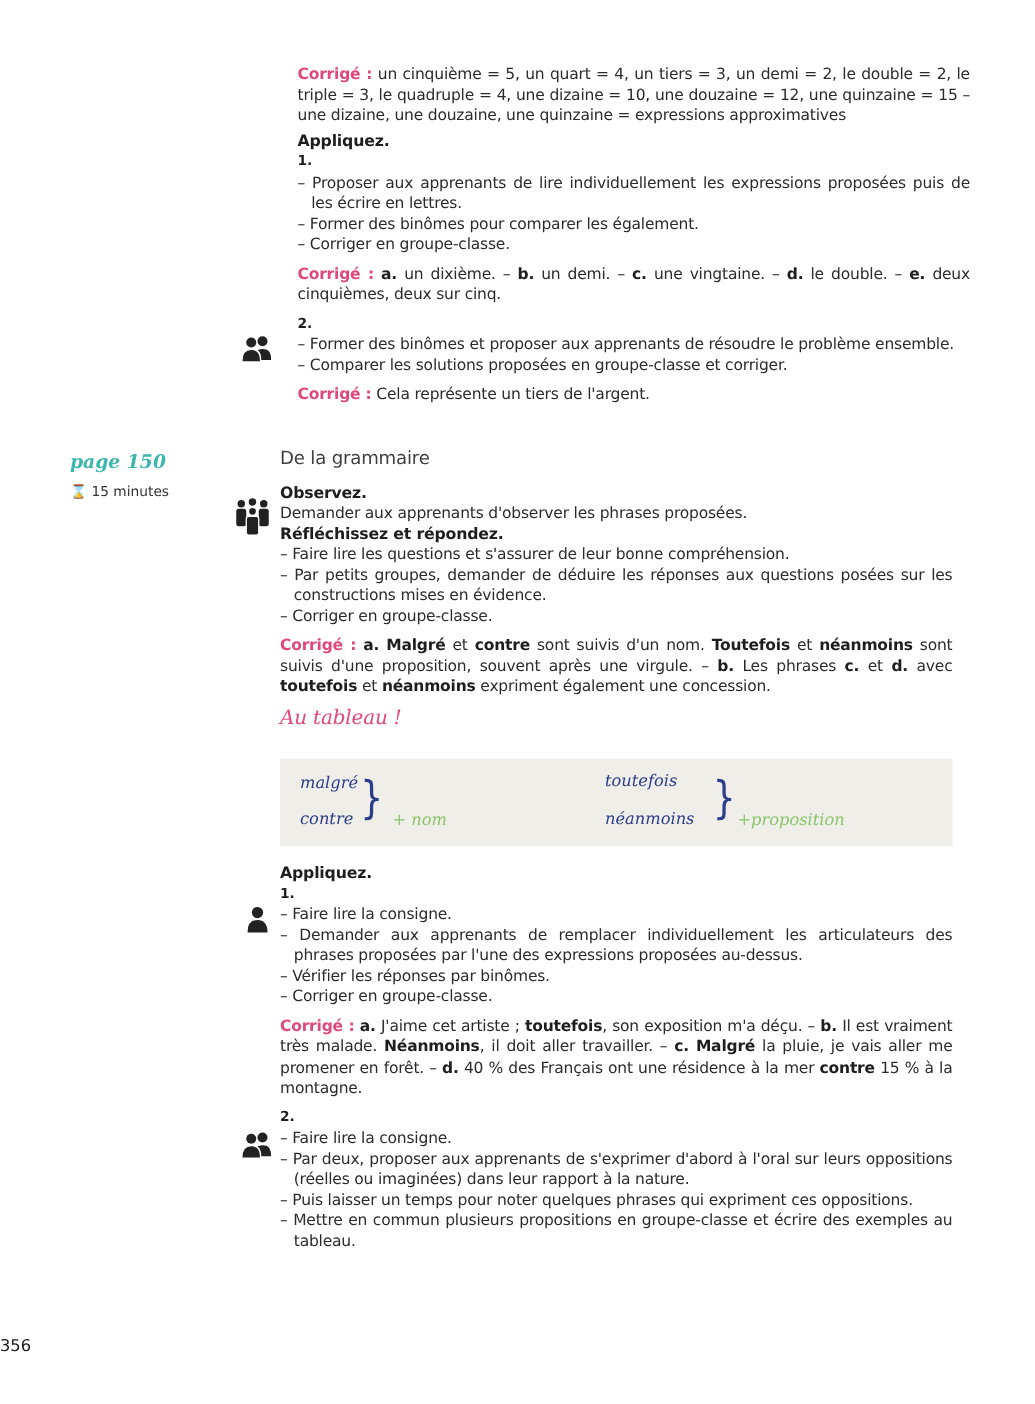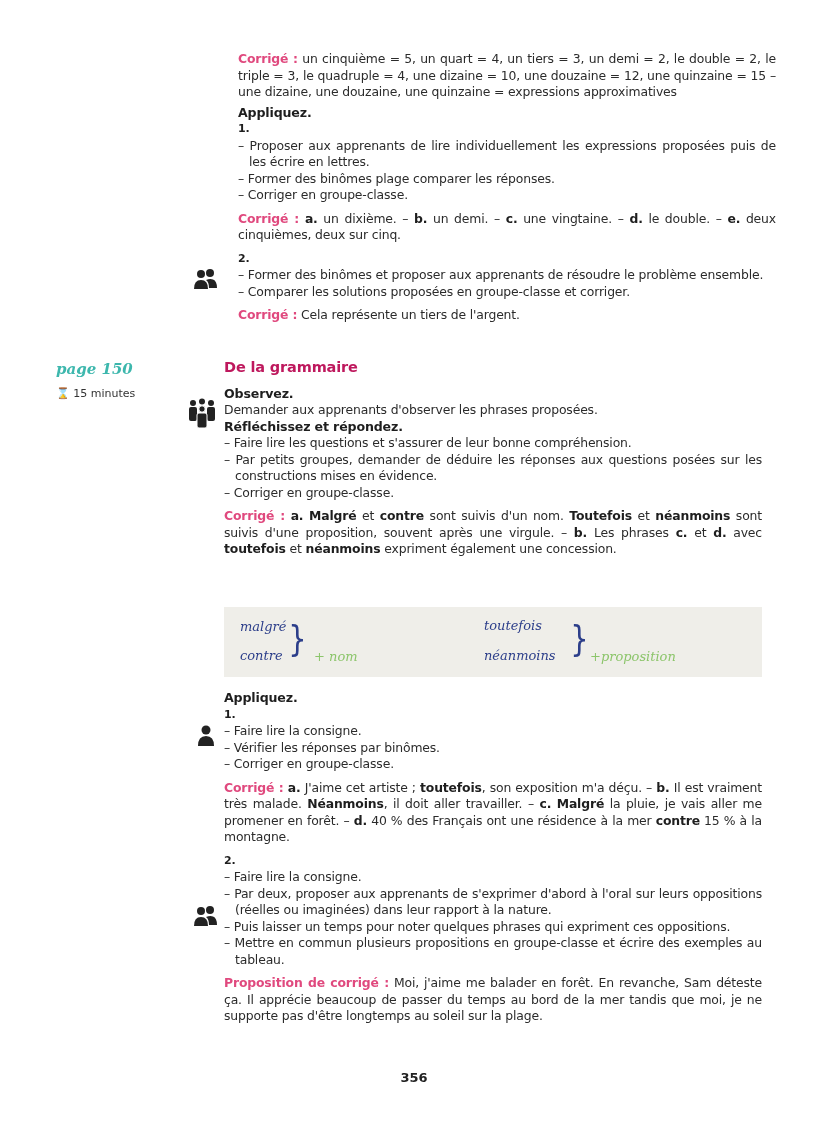--- a/index.html
+++ b/index.html
@@ -14,44 +14,44 @@
   .head { font-weight: bold; color: #1e1e1e; font-size: 12.6px; }
   .num { font-weight: bold; font-size: 11px; color: #1e1e1e; }
   .li { padding-left: 11px; text-indent: -11px; }
   .li::before { content: "– "; }
   .just { text-align: justify; }
   .gap { height: 7px; }
   .icon { position: absolute; width: 24px; height: 24px; }
   .icon svg { width: 100%; height: 100%; display: block; }
   .side-page { position: absolute; left: 56px; top: 360px; font-family: "DejaVu Serif", serif; font-size: 15px; font-weight: bold; color: #3db7ad; font-style: italic; }
   .side-time { position: absolute; left: 56px; top: 387px; font-size: 11px; color: #333; }
-  .section-title { font-weight: bold; color: #be185d; font-size: 14.5px; }
+  .section-title { font-weight: normal; color: #404040; font-size: 14.5px; }
   .tableau-title { font-family: "DejaVu Serif", serif; font-style: italic; color: #e0497e; font-size: 16px; }
   .tableau-box { position: absolute; left: 224px; top: 607px; width: 538px; height: 70px; background: #efeee9; }
   .tw { position: absolute; font-family: "DejaVu Serif", serif; font-style: italic; color: #2c3e8a; font-size: 13px; }
   .tg { position: absolute; font-family: "DejaVu Serif", serif; font-style: italic; color: #8cc56b; font-size: 13px; margin-top: 16px; }
   .brace { position: absolute; font-family: "DejaVu Sans", sans-serif; color: #2c3e8a; font-size: 36px; line-height: 36px; transform: scaleX(0.8); }
-  .pagenum { position: absolute; left: 0; width: 828px; text-align: center; top: 1070px; font-weight: bold; font-size: 13px; color: #222; }
+  .pagenum { position: absolute; left: 0; width: 828px; top: 1070px; font-weight: normal; font-size: 13px; color: #222; }
 </style>
 </head>
 <body>
 
 <div class="side-page">page 150</div>
 <div class="side-time">
   <span>⌛</span>
   <span>15 minutes</span>
 </div>
 
 <div class="col" style="top:51px;margin-left:14px;">
   <p class="just"><span class="corr">Corrigé :</span><span> un cinquième = 5, un quart = 4, un tiers = 3, un demi = 2, le double = 2, le triple = 3, le quadruple = 4, une dizaine = 10, une douzaine = 12, une quinzaine = 15 – une dizaine, une douzaine, une quinzaine = expressions approximatives</span></p>
   <div style="height:4px"></div>
   <p class="head">Appliquez.</p>
   <p class="num">1.</p>
   <p class="li just">Proposer aux apprenants de lire individuellement les expressions proposées puis de les écrire en lettres.</p>
-  <p class="li">Former des binômes plage comparer les réponses.</p>
+  <p class="li">Former des binômes pour comparer les également.</p>
   <p class="li">Corriger en groupe-classe.</p>
   <div class="gap"></div>
   <p class="just"><span class="corr">Corrigé :</span> <b>a.</b><span> un dixième. – </span><b>b.</b><span> un demi. – </span><b>c.</b><span> une vingtaine. – </span><b>d.</b><span> le double. – </span><b>e.</b><span> deux cinquièmes, deux sur cinq.</span></p>
   <div class="gap"></div>
   <p class="num">2.</p>
   <p class="li">Former des binômes et proposer aux apprenants de résoudre le problème ensemble.</p>
   <p class="li">Comparer les solutions proposées en groupe-classe et corriger.</p>
   <div class="gap"></div>
   <p><span class="corr">Corrigé :</span><span> Cela représente un tiers de l'argent.</span></p>
 </div>
@@ -70,20 +70,21 @@
   <div style="height:10px"></div>
   <p class="head">Observez.</p>
   <p>Demander aux apprenants d'observer les phrases proposées.</p>
   <p class="head">Réfléchissez et répondez.</p>
   <p class="li">Faire lire les questions et s'assurer de leur bonne compréhension.</p>
   <p class="li just">Par petits groupes, demander de déduire les réponses aux questions posées sur les constructions mises en évidence.</p>
   <p class="li">Corriger en groupe-classe.</p>
   <div class="gap"></div>
   <p class="just"><span class="corr">Corrigé :</span> <b>a.</b> <b>Malgré</b><span> et </span><b>contre</b><span> sont suivis d'un nom. </span><b>Toutefois</b><span> et </span><b>néanmoins</b><span> sont suivis d'une proposition, souvent après une virgule. – </span><b>b.</b><span> Les phrases </span><b>c.</b><span> et </span><b>d.</b><span> avec </span><b>toutefois</b><span> et </span><b>néanmoins</b><span> expriment également une concession.</span></p>
   <div style="height:8px"></div>
+  <p class="tableau-title">Au tableau !</p>
 </div>
 
 <div class="icon" style="left:188px; top:398px; width:28px; height:30px;">
   <svg viewBox="0 0 28 30">
       <circle cx="5" cy="5" r="3" fill="#222"></circle>
       <circle cx="14" cy="3.5" r="3" fill="#222"></circle>
       <circle cx="23" cy="5" r="3" fill="#222"></circle>
       <rect x="1" y="9" width="8" height="14" rx="2" fill="#222"></rect>
       <rect x="19" y="9" width="8" height="14" rx="2" fill="#222"></rect>
       <circle cx="14" cy="11" r="3.2" fill="#222" stroke="#fff" stroke-width="1"></circle>
@@ -99,32 +100,32 @@
   <span class="tw" style="left:260px; top:11px;">toutefois</span>
   <span class="tw" style="left:260px; top:41px;">néanmoins</span>
   <span class="brace" style="left:344px; top:14px;">}</span>
   <span class="tg" style="left:366px; top:26px;text-align:center;">+proposition</span>
 </div>
 
 <div class="col" style="top:690px;">
   <p class="head">Appliquez.</p>
   <p class="num">1.</p>
   <p class="li">Faire lire la consigne.</p>
+  <p class="li just">Demander aux apprenants de remplacer individuellement les articulateurs des phrases proposées par l'une des expressions proposées au-dessus.</p>
   <p class="li">Vérifier les réponses par binômes.</p>
   <p class="li">Corriger en groupe-classe.</p>
   <div class="gap"></div>
   <p class="just"><span class="corr">Corrigé :</span> <b>a.</b><span> J'aime cet artiste ; </span><b>toutefois</b><span>, son exposition m'a déçu. – </span><b>b.</b><span> Il est vraiment très malade. </span><b>Néanmoins</b><span>, il doit aller travailler. – </span><b>c.</b><span> </span><b>Malgré</b><span> la pluie, je vais aller me promener en forêt. – </span><b>d.</b><span> 40 % des Français ont une résidence à la mer </span><b>contre</b><span> 15 % à la montagne.</span></p>
   <div class="gap"></div>
   <p class="num">2.</p>
   <p class="li">Faire lire la consigne.</p>
   <p class="li just">Par deux, proposer aux apprenants de s'exprimer d'abord à l'oral sur leurs oppositions (réelles ou imaginées) dans leur rapport à la nature.</p>
   <p class="li">Puis laisser un temps pour noter quelques phrases qui expriment ces oppositions.</p>
   <p class="li just">Mettre en commun plusieurs propositions en groupe-classe et écrire des exemples au tableau.</p>
   <div class="gap"></div>
-  <p class="just"><span class="corr">Proposition de corrigé :</span><span> Moi, j'aime me balader en forêt. En revanche, Sam déteste ça. Il apprécie beaucoup de passer du temps au bord de la mer tandis que moi, je ne supporte pas d'être longtemps au soleil sur la plage.</span></p>
 </div>
 
 <div class="icon" style="left:197px; top:725px; width:18px; height:22px;">
   <svg viewBox="0 0 18 22">
       <circle cx="9" cy="5" r="4.5" fill="#222"></circle>
       <path d="M1 21 Q1 11 9 11 Q17 11 17 21Z" fill="#222"></path>
     </svg>
 </div>
 
 <div class="icon" style="left:193px; top:905px; width:24px; height:22px;">

